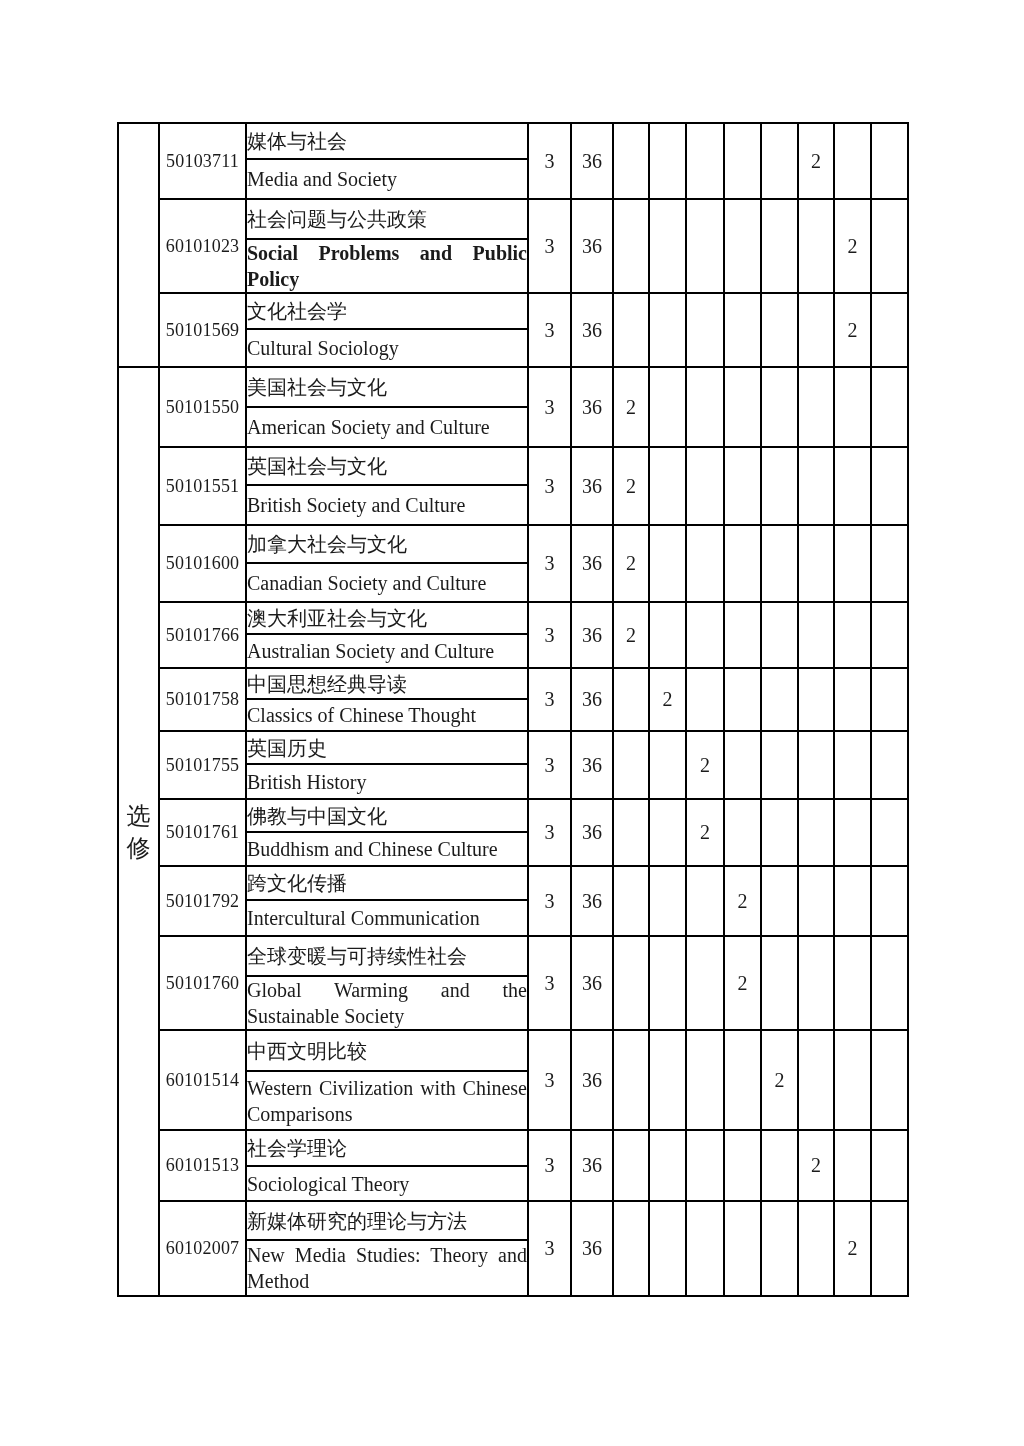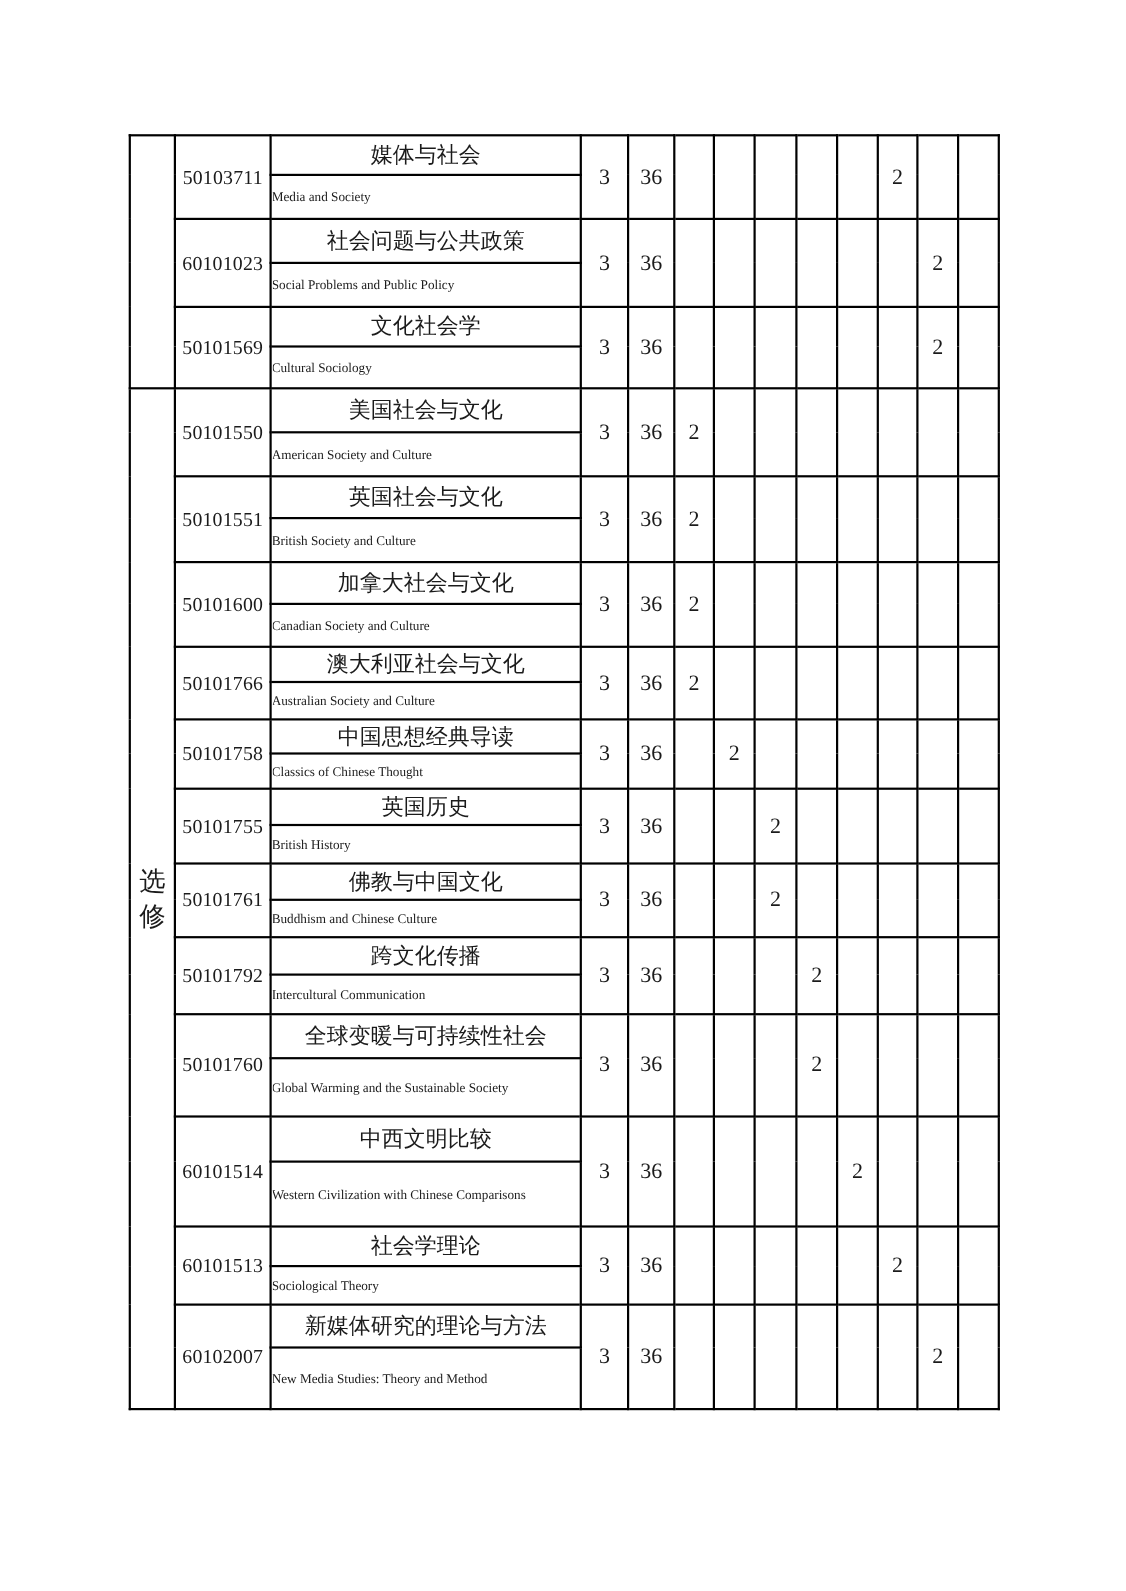--- a/index.html
+++ b/index.html
@@ -44,27 +44,26 @@
     letter-spacing: 0.2px;
   }
   td.name {
     vertical-align: middle;
     padding: 2px 5px 2px 4px;
     line-height: 26px;
   }
   td.name-zh {
     font-size: 20px;
     border-bottom: 3px solid #000000;
-    text-align: center;
+    text-align: left;
   }
   td.name-en {
-    font-size: 12px;
+    font-size: 20px;
     text-align: justify;
     text-justify: inter-word;
-    border-radius: 14px;
   }
   td.num {
     text-align: center;
     vertical-align: middle;
     font-size: 20px;
   }
 </style>
 </head>
 <body>
 
@@ -111,21 +110,21 @@
           <td class="num" rowspan="2">36</td>
           <td class="num" rowspan="2"></td>
           <td class="num" rowspan="2"></td>
           <td class="num" rowspan="2"></td>
           <td class="num" rowspan="2"></td>
           <td class="num" rowspan="2"></td>
           <td class="num" rowspan="2"></td>
           <td class="num" rowspan="2">2</td>
           <td class="num" rowspan="2"></td>
         </tr>
-        <tr style="height: 40px;">
+        <tr style="height: 40px; font-weight: bold;">
           <td class="name name-en">Social Problems and Public Policy</td>
         </tr>
         <tr style="height: 36px; margin-top: 40px;">
           <td class="code" rowspan="2">50101569</td>
           <td class="name name-zh">文化社会学</td>
           <td class="num" rowspan="2">3</td>
           <td class="num" rowspan="2">36</td>
           <td class="num" rowspan="2"></td>
           <td class="num" rowspan="2"></td>
           <td class="num" rowspan="2"></td>

